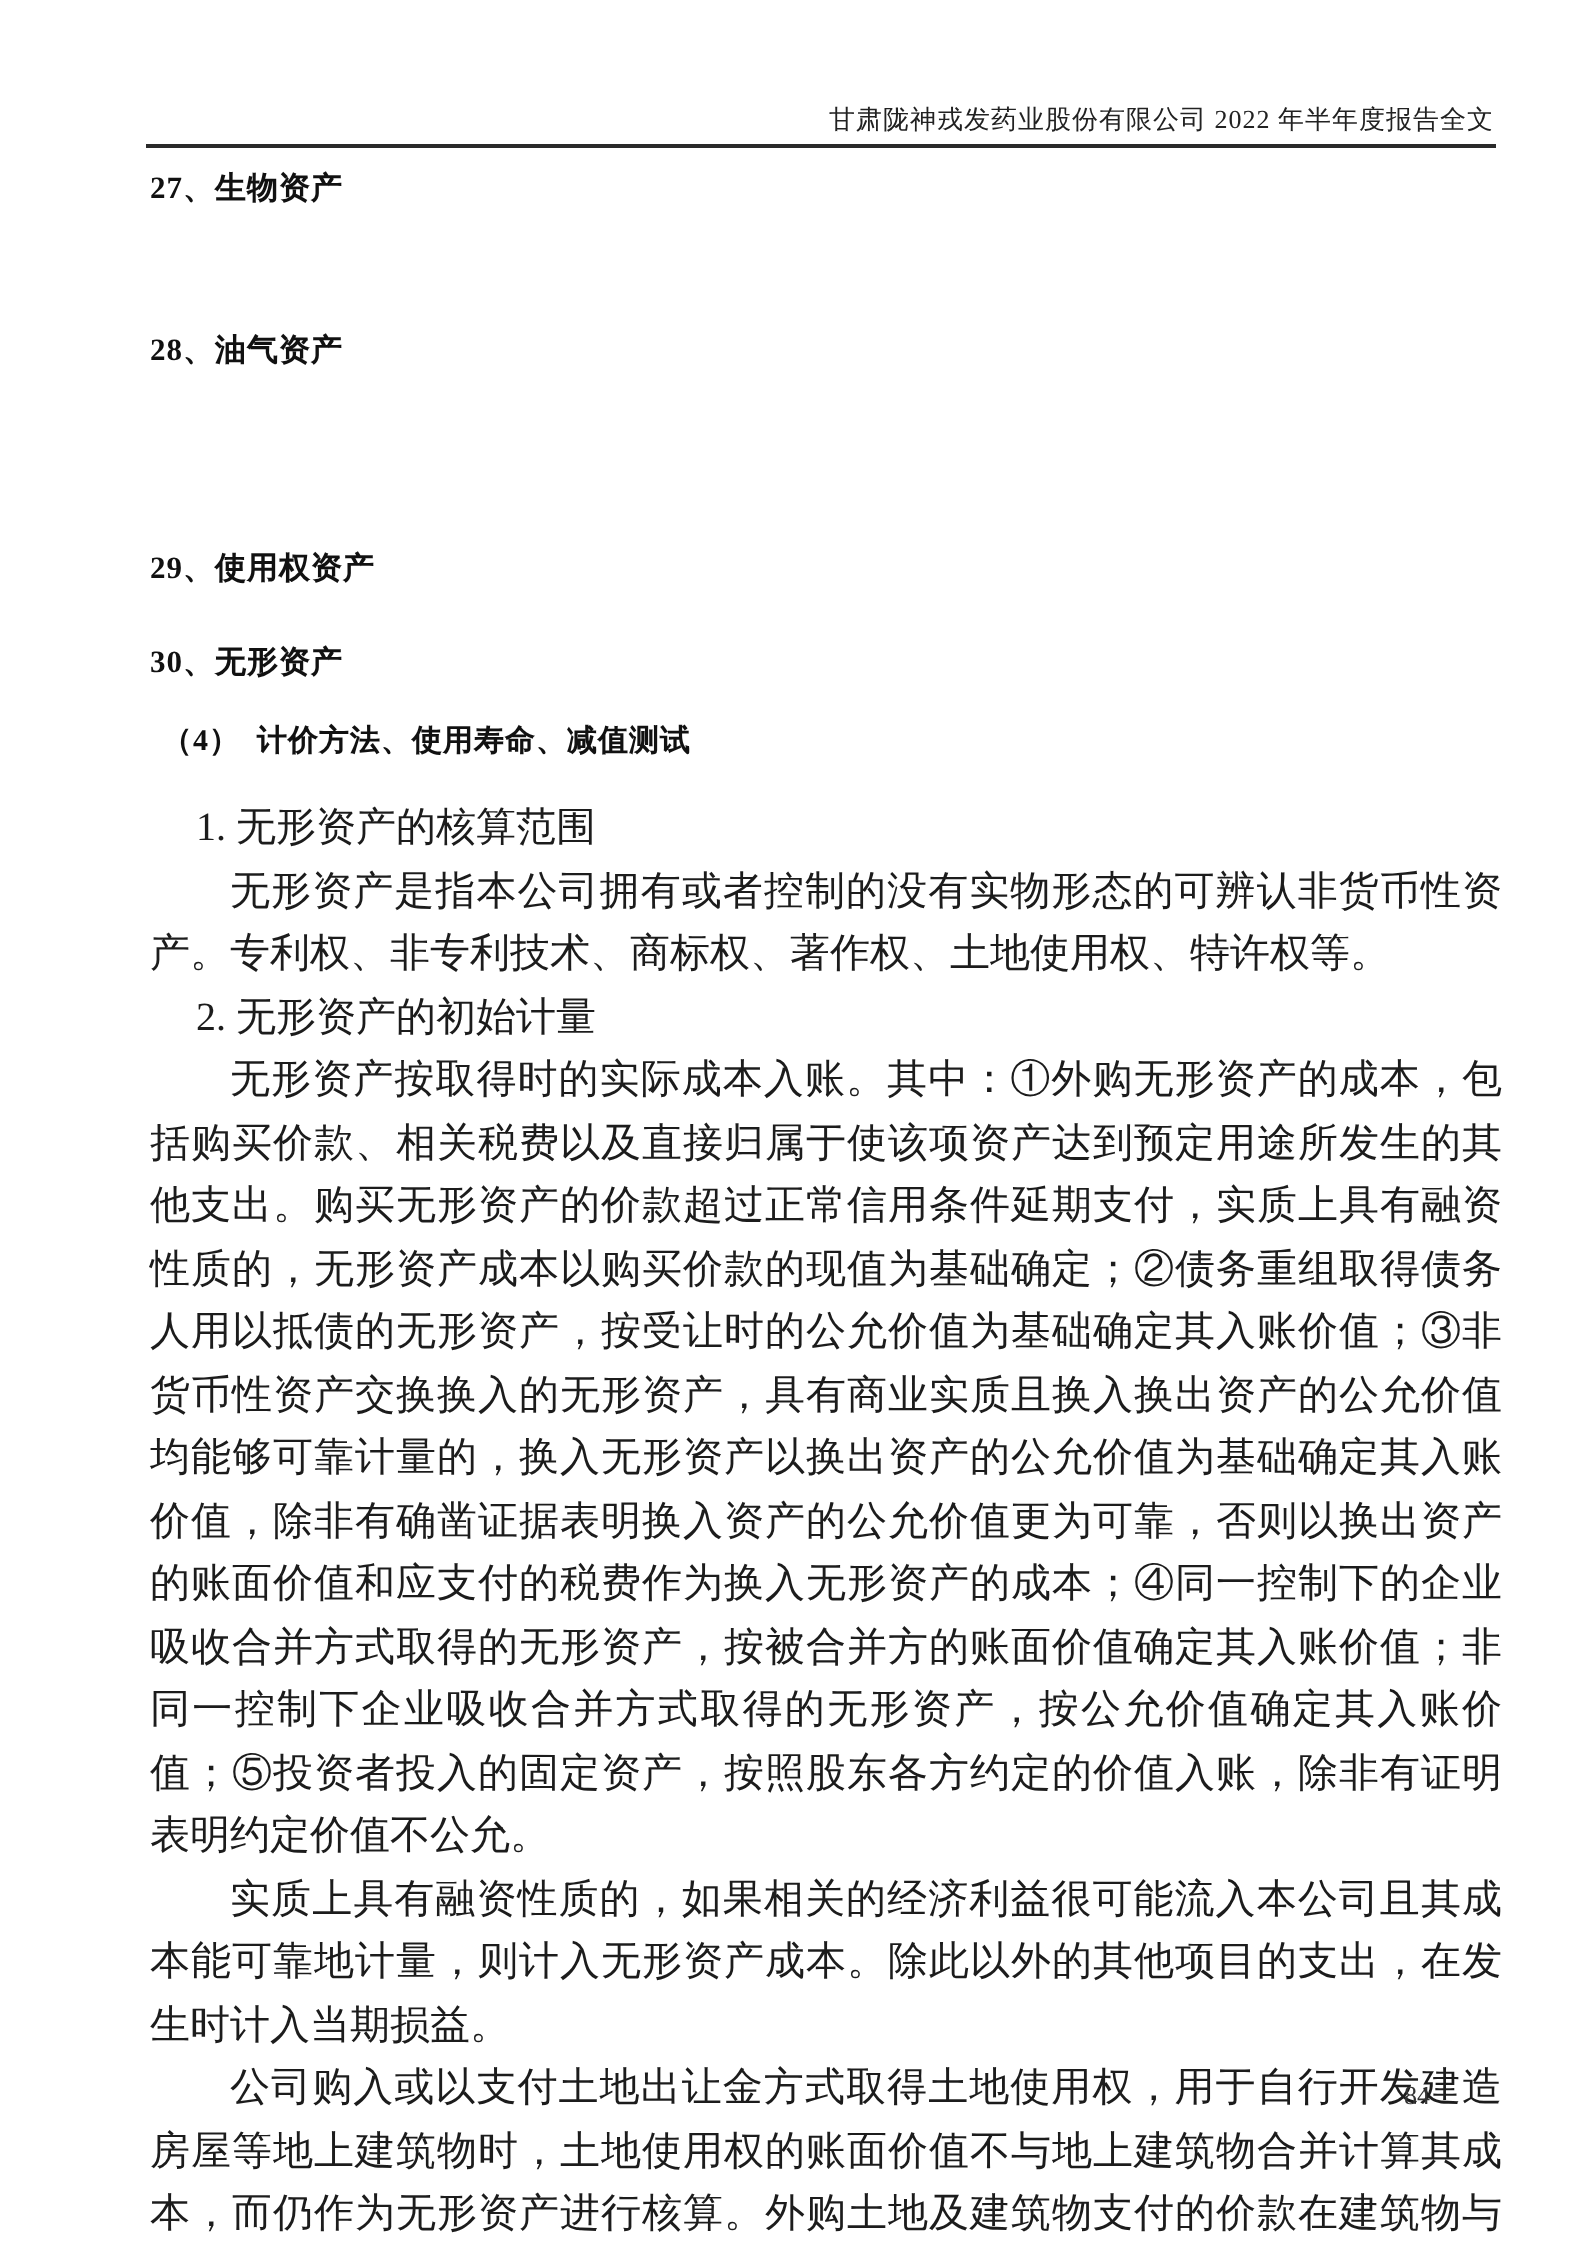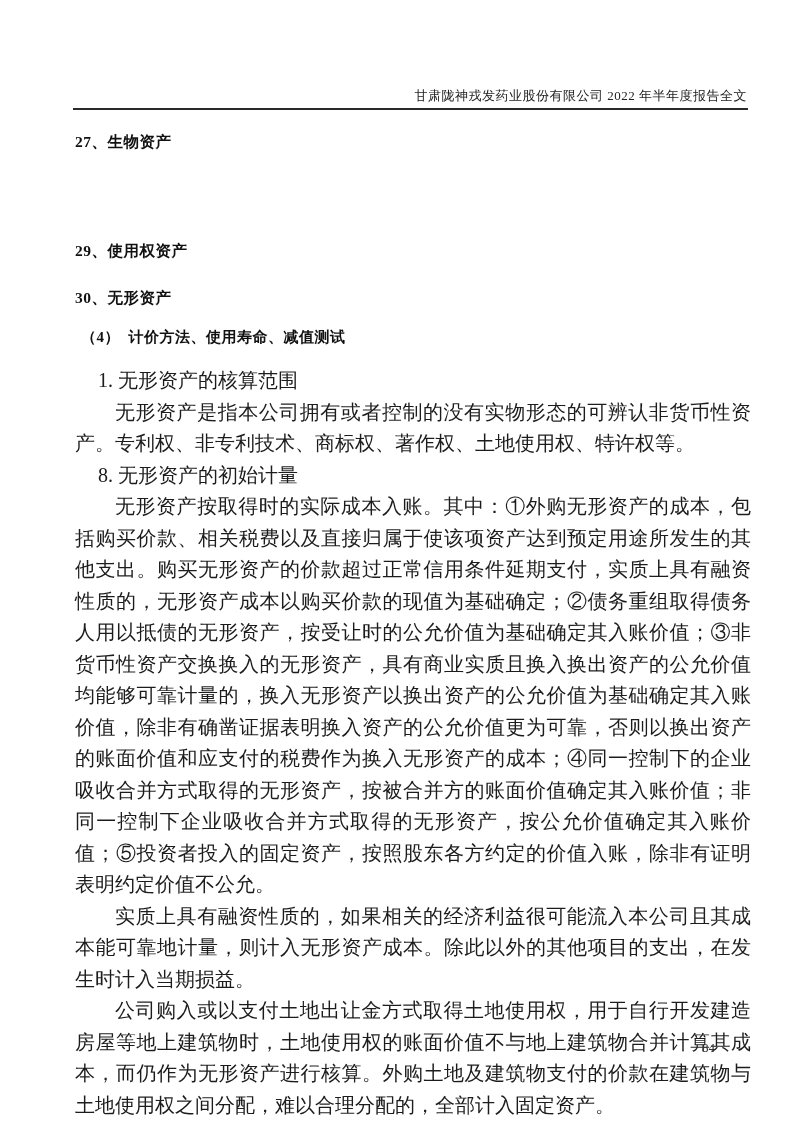--- a/index.html
+++ b/index.html
@@ -11,39 +11,38 @@
     overflow: hidden;
     font-family: "Liberation Serif", "DejaVu Serif", serif;
     color: #1c1c1c;
   }
   .header-wrap {
     margin-left: 73px;
     width: 675px;
     padding-top: 51px;
     padding-bottom: 4px;
     border-bottom: 2px solid #2a2a2a;
-    margin-top: 36px;
   }
   .header-title {
     text-align: right;
     font-size: 13px;
     line-height: 17px;
     letter-spacing: 0.5px;
     color: #222222;
     padding-right: 1px;
   }
   .h-main {
     margin: 0 0 0 75px;
     font-size: 15.5px;
     font-weight: bold;
     line-height: 21px;
     letter-spacing: 0.5px;
     color: #111111;
   }
-  .h-main.h27 { margin-top: 21px; }
+  .h-main.h27 { margin-top: 10px; }
   .h-main.h28 { margin-top: 60px; }
   .h-main.h29 { margin-top: 88px; }
   .h-main.h30 { margin-top: 26px; }
   .h-sub {
     margin: 19px 0 0 81px;
     font-size: 15px;
     font-weight: bold;
     line-height: 21px;
     letter-spacing: 0.5px;
     white-space: pre-wrap;
@@ -77,31 +76,32 @@
 <body>
 
 <div class="page">
 
   <div class="header-wrap">
     <div class="header-title">甘肃陇神戎发药业股份有限公司 2022 年半年度报告全文</div>
   </div>
 
   <h2 class="h-main h27">27、生物资产</h2>
 
+  <h2 class="h-main h28">28、油气资产</h2>
 
   <h2 class="h-main h29">29、使用权资产</h2>
 
   <h2 class="h-main h30">30、无形资产</h2>
 
   <h3 class="h-sub">（4）  计价方法、使用寿命、减值测试</h3>
 
   <div class="body-block">
     <div class="subitem">1. 无形资产的核算范围</div>
     <p class="para">无形资产是指本公司拥有或者控制的没有实物形态的可辨认非货币性资产。专利权、非专利技术、商标权、著作权、土地使用权、特许权等。</p>
-    <div class="subitem">8. 无形资产的初始计量</div>
+    <div class="subitem">2. 无形资产的初始计量</div>
     <p class="para">无形资产按取得时的实际成本入账。其中：①外购无形资产的成本，包括购买价款、相关税费以及直接归属于使该项资产达到预定用途所发生的其他支出。购买无形资产的价款超过正常信用条件延期支付，实质上具有融资性质的，无形资产成本以购买价款的现值为基础确定；②债务重组取得债务人用以抵债的无形资产，按受让时的公允价值为基础确定其入账价值；③非货币性资产交换换入的无形资产，具有商业实质且换入换出资产的公允价值均能够可靠计量的，换入无形资产以换出资产的公允价值为基础确定其入账价值，除非有确凿证据表明换入资产的公允价值更为可靠，否则以换出资产的账面价值和应支付的税费作为换入无形资产的成本；④同一控制下的企业吸收合并方式取得的无形资产，按被合并方的账面价值确定其入账价值；非同一控制下企业吸收合并方式取得的无形资产，按公允价值确定其入账价值；⑤投资者投入的固定资产，按照股东各方约定的价值入账，除非有证明表明约定价值不公允。</p>
     <p class="para">实质上具有融资性质的，如果相关的经济利益很可能流入本公司且其成本能可靠地计量，则计入无形资产成本。除此以外的其他项目的支出，在发生时计入当期损益。</p>
     <p class="para">公司购入或以支付土地出让金方式取得土地使用权，用于自行开发建造房屋等地上建筑物时，土地使用权的账面价值不与地上建筑物合并计算其成本，而仍作为无形资产进行核算。外购土地及建筑物支付的价款在建筑物与土地使用权之间分配，难以合理分配的，全部计入固定资产。</p>
     <div class="subitem">3. 无形资产的后续计量</div>
   </div>
 
   <div class="page-number">84</div>
 
 </div>
 

